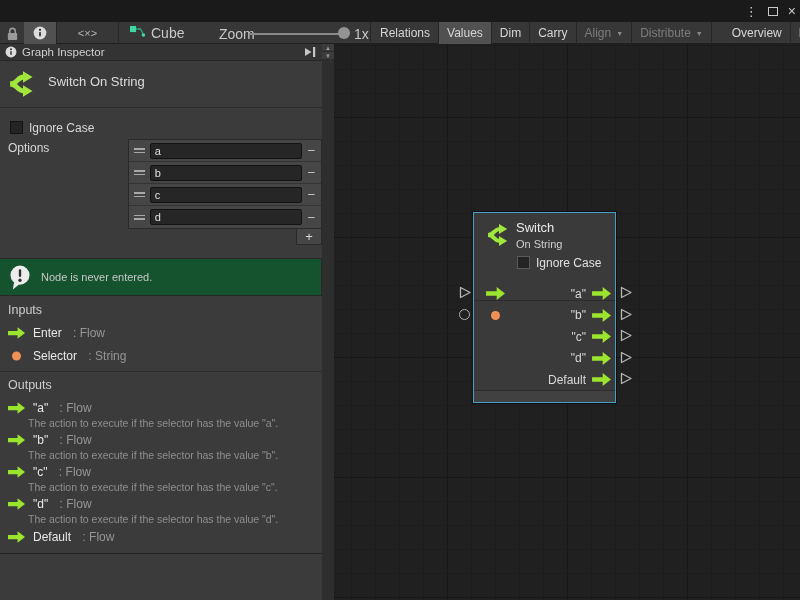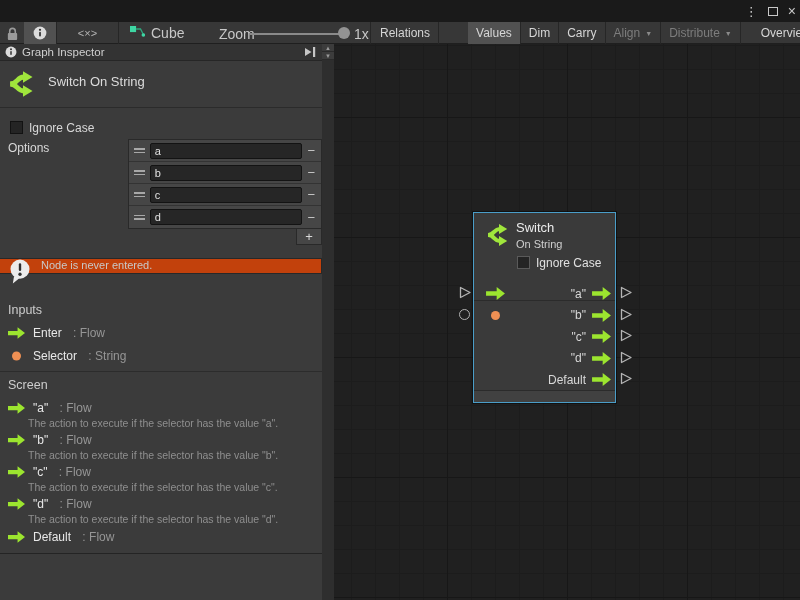--- a/index.html
+++ b/index.html
@@ -20,21 +20,21 @@
   .toolbar { position:absolute; left:0; top:22px; width:800px; height:22px; background:#373737; border-bottom:1px solid #1f1f1f; }
   .tb-btn { position:absolute; top:0; height:22px; display:flex; align-items:center; justify-content:center; }
   .tb-btn.active { background:#515151; }
   .tb-sep { position:absolute; top:0; width:1px; height:22px; background:#262626; }
   .tb-label { font-size:14px; color:#c8c8c8;text-align:center; }
   .zoom-track { position:absolute; left:249px; top:11px; width:92px; height:1.5px; background:#8a8a8a; }
   .zoom-knob { position:absolute; left:338px; top:5px; width:12px; height:12px; border-radius:50%; background:#939393; }
   .code-glyph { font-size:11px; color:#b5b5b5; letter-spacing:0px; }
   .view-group { position:absolute; left:372px; top:0; height:22px; display:flex; }
   .view-btn { height:22px; display:flex; align-items:center; padding:0 8px; border-right:1px solid #262626; font-size:12px; color:#d6d6d6; white-space:nowrap; }
-  .view-btn.active { background:#515151;margin-left:29px; }
+  .view-btn.active { background:#515151; }
   .view-btn.disabled { color:#7d7d7d; }
   .dd-arrow { font-size:7px; margin-left:5px; color:#8a8a8a; }
 
   
   .panel { position:absolute; left:0; top:44px; width:322px; height:556px; background:#3b3b3b; }
   .gutter { position:absolute; left:322px; top:44px; width:12px; height:556px; background:#2e2e2e; }
   .gutter-btn { width:12px; height:8px; display:flex; align-items:center; justify-content:center; font-size:6px; color:#9a9a9a; background:#3c3c3c; border-bottom:1px solid #2a2a2a; }
   .insp-titlebar { position:absolute; left:0; top:0; width:322px; height:17px; background:#333333; border-bottom:1px solid #262626; display:flex; align-items:center; gap:5px; padding-left:5px; }
   .insp-title { font-size:11.5px; color:#cfcfcf; }
   .dock-btn { position:absolute; right:5px; top:1px; }
@@ -46,21 +46,21 @@
 
   .options-list { position:absolute; left:128px; top:95px; width:194px; background:#3f3f3f; border:1px solid #292929; }
   .opt-row { display:flex; align-items:center; height:22px; background:#464646; border-bottom:1px solid #333333; }
   .opt-handle { width:26px; display:flex; flex-direction:column; gap:2px; align-items:center; justify-content:center; }
   .opt-handle i { display:block; width:11px; height:1.5px; background:#a8a8a8; }
   .opt-input { flex:1; height:16px; background:#262626; border:1px solid #131313; border-radius:2px; color:#e0e0e0; font-size:11px; padding:0 4px; font-family:inherit; outline:none; }
   .opt-minus { width:24px; text-align:center; color:#cccccc; font-size:13px; }
   .opt-plusrow { position:absolute; left:128px; top:184px; width:194px; height:18px; }
   .opt-plus { position:absolute; right:0; top:0; width:26px; height:17px; background:#464646; border:1px solid #292929; color:#d8d8d8; font-size:13px; display:flex; align-items:center; justify-content:center; }
 
-  .warnbox { position:absolute; left:0; top:214px; width:322px; height:16px; background:#c2410c; border:1px solid #282828; border-left:none; display:flex; gap:9px; padding-left:8px; }
+  .warnbox { position:absolute; left:0; top:214px; width:322px; height:38px; background:#14532d; border:1px solid #282828; border-left:none; display:flex; align-items:center; gap:9px; padding-left:8px; }
   .warn-text { font-size:11px; color:#c8c8c8; }
 
   .section-title { position:absolute; left:8px; font-size:12.5px; color:#cdcdcd; }
   .io-row { position:absolute; left:8px; display:flex; align-items:center; gap:8px; height:13px; }
   .io-name { font-size:12px; font-weight:normal; color:#e8e8e8; white-space:pre; }
   .io-type { font-size:12px; color:#969696; white-space:pre; }
   .io-desc { position:absolute; left:28px; font-size:10.5px; color:#8f8f8f; white-space:nowrap; }
   .divider { position:absolute; left:0; width:322px; height:1px; background:#2c2c2c; }
   .divider.dark { background:#242424; }
 
@@ -286,21 +286,21 @@
     </div>
     <div class="io-row" style="top:305px">
       <svg width="17" height="12">
           <circle cx="8.5" cy="6" r="4.5" fill="#ef9054"></circle>
         </svg>
       <span class="io-name">Selector</span>
         <span class="io-type"><span> : </span><span>String</span></span>
     </div>
 
     <div class="divider" style="top:327px"></div>
-    <span class="section-title" style="top:334px">Screen</span>
+    <span class="section-title" style="top:334px">Outputs</span>
 
     <div class="io-row" style="top:357px">
       <svg width="17" height="12">
           <use href="#sym-flow-arrow"></use>
         </svg>
       <span class="io-name">"a"</span>
         <span class="io-type"><span> : </span><span>Flow</span></span>
     </div>
     <div class="io-desc" style="top:373px">The action to execute if the selector has the value "a".</div>
 

